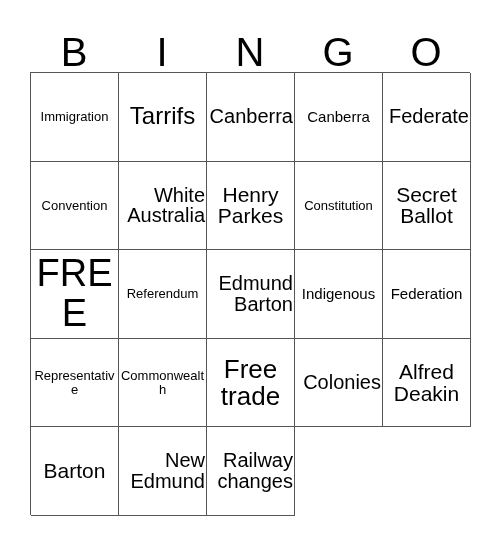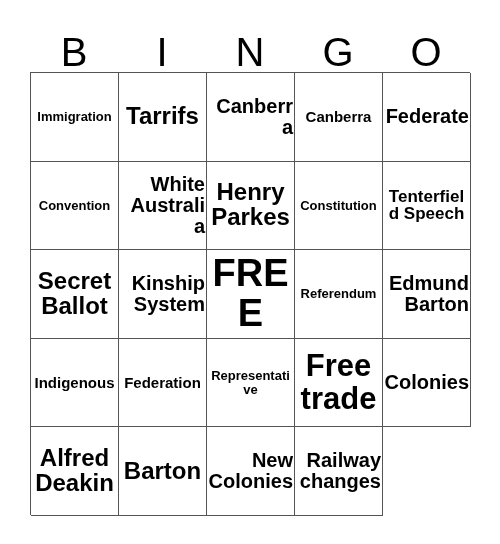--- a/index.html
+++ b/index.html
@@ -73,32 +73,31 @@
     padding: 0 1px;
     background: #ffffff;
   }
 
   .cell-text {
     display: block;
     width: 100%;
     line-height: 1.04;
     word-wrap: break-word;
     color: #000000;
-    font-weight: bold;
   }
 
   
   .fs-xs   .cell-text { font-size: 13px; }
   .fs-sm   .cell-text { font-size: 13px; }
   .fs-md   .cell-text { font-size: 15px; }
   .fs-lg   .cell-text { font-size: 17px; }
   .fs-xl   .cell-text { font-size: 20px; text-align: right; }
-  .fs-xxl  .cell-text { font-size: 24px; }
+  .fs-xxl  .cell-text { font-size: 21px; }
   .fs-xxxl .cell-text { font-size: 24px; }
-  .fs-huge .cell-text { font-size: 31px; }
+  .fs-huge .cell-text { font-size: 26px; }
   .fs-free .cell-text { font-size: 38px; }
 </style>
 </head>
 <body>
 
 <div class="card">
 
   <div class="header-row">
     <div class="header-letter">B</div>
     <div class="header-letter">I</div>
@@ -128,60 +127,57 @@
       </div>
       <div class="cell fs-xl">
         <span class="cell-text">White Australia</span>
       </div>
       <div class="cell fs-xxl">
         <span class="cell-text">Henry Parkes</span>
       </div>
       <div class="cell fs-sm">
         <span class="cell-text">Constitution</span>
       </div>
-      <div class="cell fs-lg">
-        <span class="cell-text">Tenterfield Speech</span>
-      </div>
       <div class="cell fs-xxl">
         <span class="cell-text">Secret Ballot</span>
-      </div>
-      <div class="cell fs-xl">
-        <span class="cell-text">Kinship System</span>
       </div>
       <div class="cell fs-free">
         <span class="cell-text">FREE</span>
       </div>
       <div class="cell fs-sm">
         <span class="cell-text">Referendum</span>
       </div>
       <div class="cell fs-xl">
         <span class="cell-text">Edmund Barton</span>
       </div>
       <div class="cell fs-md">
         <span class="cell-text">Indigenous</span>
       </div>
       <div class="cell fs-md">
         <span class="cell-text">Federation</span>
       </div>
       <div class="cell fs-xs">
         <span class="cell-text">Representative</span>
       </div>
+      <div class="cell fs-xs">
+        <span class="cell-text">Commonwealth</span>
+      </div>
       <div class="cell fs-huge">
         <span class="cell-text">Free trade</span>
       </div>
       <div class="cell fs-xl">
         <span class="cell-text">Colonies</span>
       </div>
       <div class="cell fs-xxl">
         <span class="cell-text">Alfred Deakin</span>
       </div>
       <div class="cell fs-xxl">
         <span class="cell-text">Barton</span>
       </div>
       <div class="cell fs-xl">
-        <span class="cell-text">New Colonies</span>
+        <span class="cell-text">New Edmund</span>
       </div>
       <div class="cell fs-xl">
         <span class="cell-text">Railway changes</span>
       </div>
     </div>
 
 </div>
 
 </body></html>

